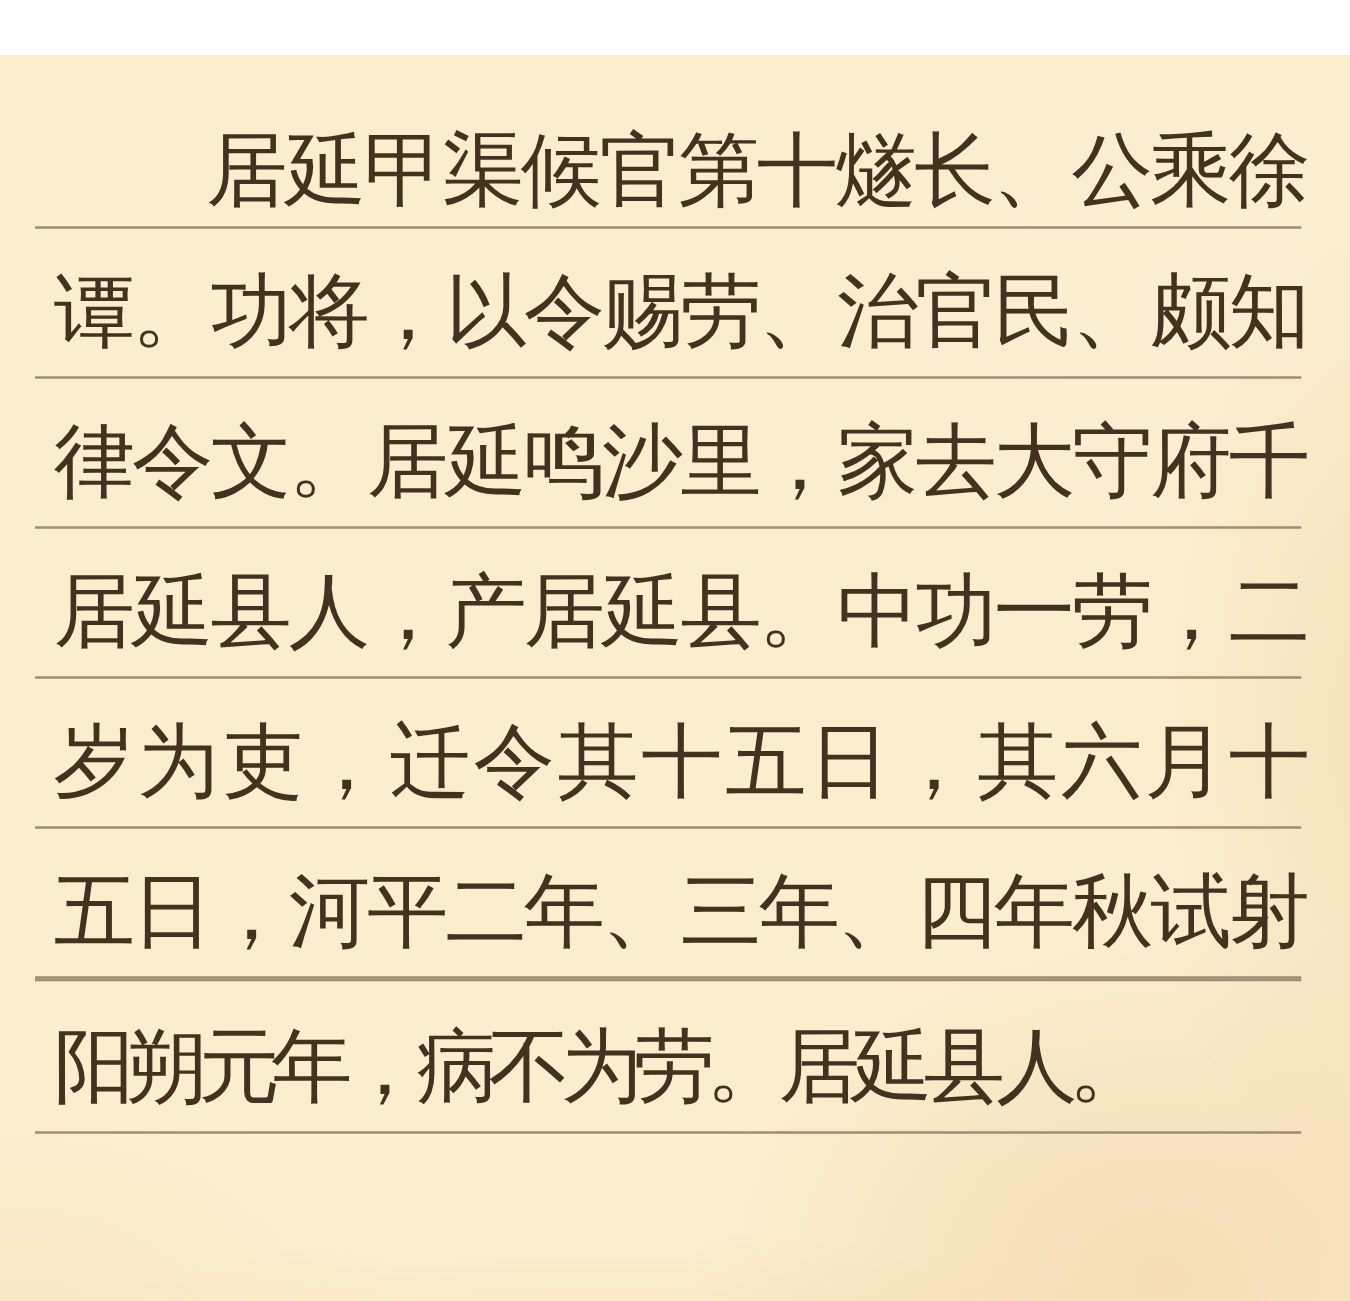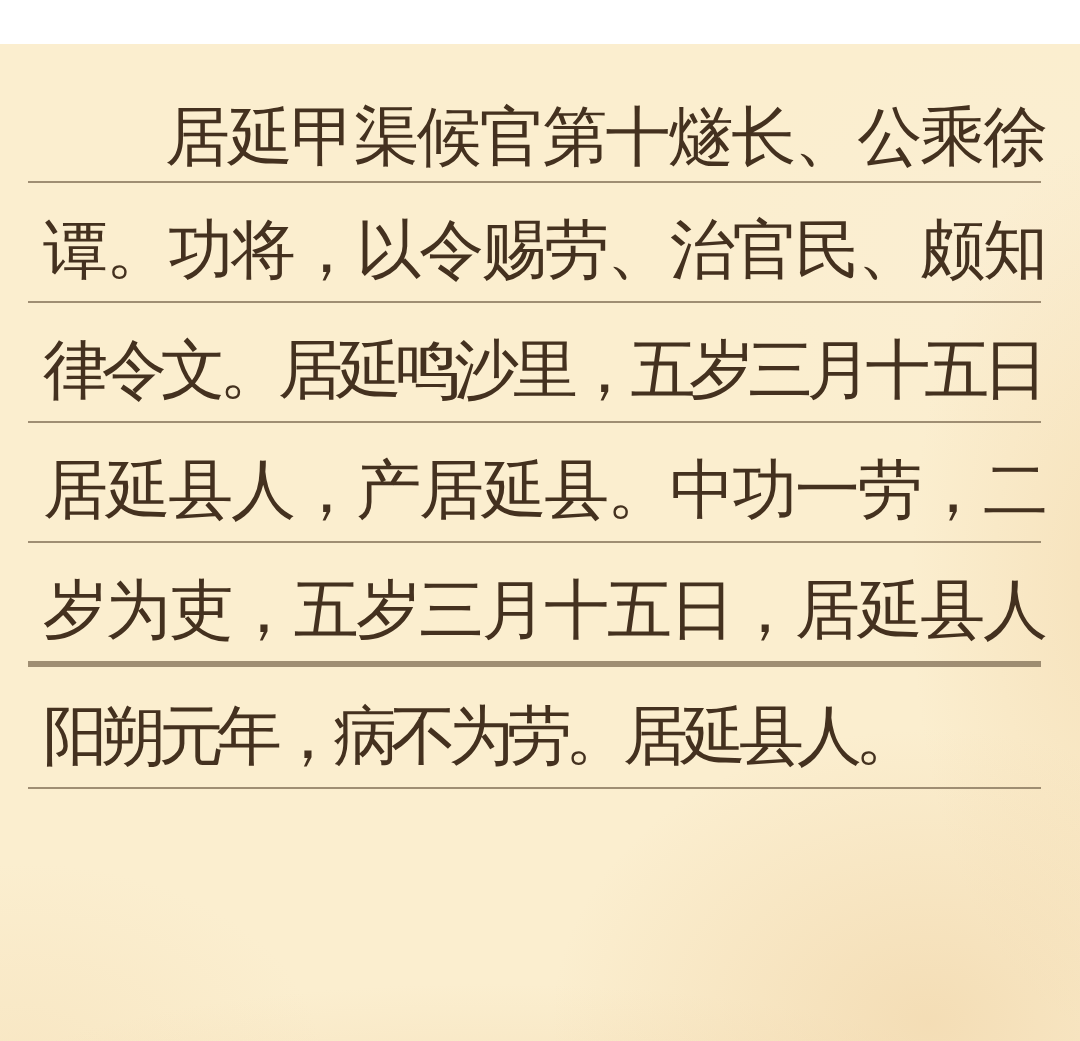--- a/index.html
+++ b/index.html
@@ -76,34 +76,37 @@
       <span class="txt">居延甲渠候官第十燧长、公乘徐</span>
     </div>
     <div class="rule"></div>
 
     <div class="row">
       <span class="txt">谭。功将，以令赐劳、治官民、颇知</span>
     </div>
     <div class="rule"></div>
 
     <div class="row">
-      <span class="txt">律令文。居延鸣沙里，五岁三月十五日</span>
+      <span class="txt">律令文。居延鸣沙里，家去大守府千</span>
     </div>
     <div class="rule"></div>
 
     <div class="row">
       <span class="txt">居延县人，产居延县。中功一劳，二</span>
     </div>
     <div class="rule"></div>
 
     <div class="row">
-      <span class="txt">岁为吏，五岁三月十五日，居延县人</span>
+      <span class="txt">岁为吏，迁令其十五日，其六月十</span>
     </div>
     <div class="rule"></div>
 
+    <div class="row">
+      <span class="txt">五日，河平二年、三年、四年秋试射</span>
+    </div>
     <div class="rule"></div>
 
     <div class="rule"></div>
 
     <div class="row last">
       <span class="txt">阳朔元年，病不为劳。居延县人。</span>
     </div>
     <div class="rule"></div>
 
   </div>

